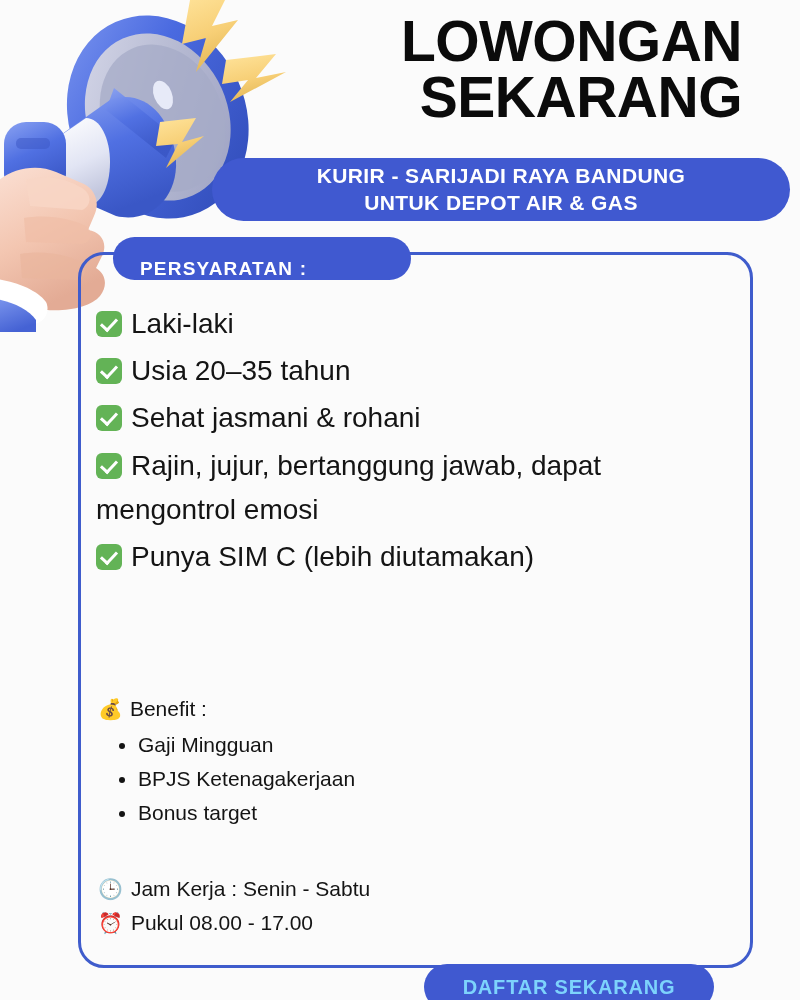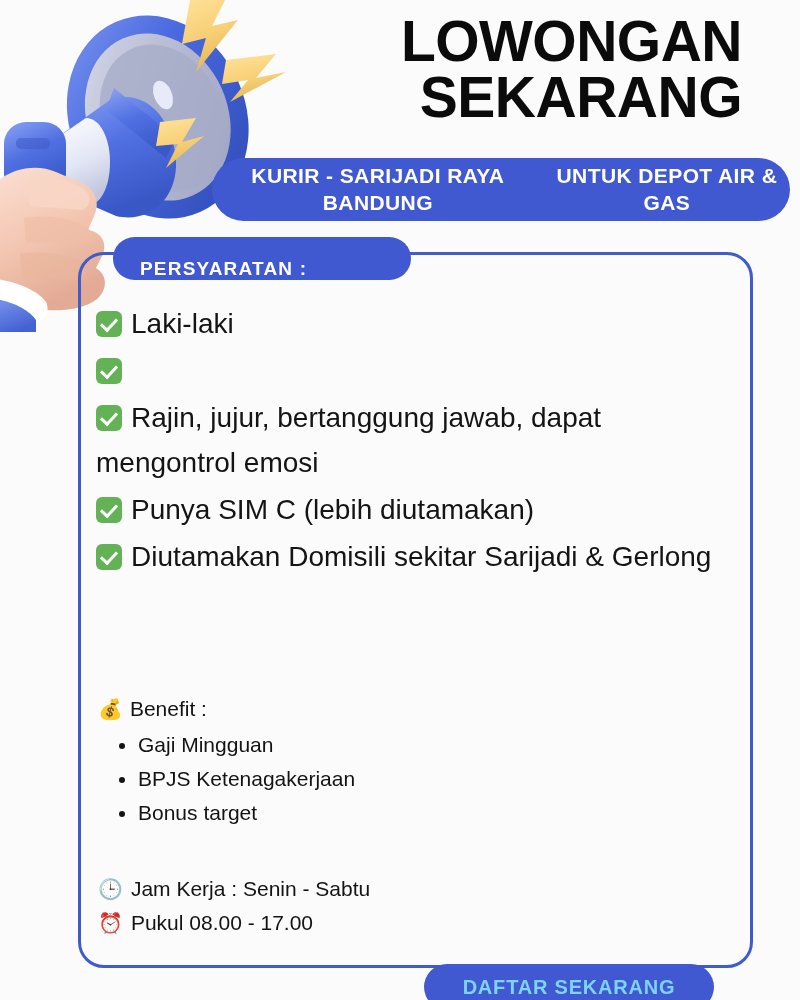--- a/index.html
+++ b/index.html
@@ -52,21 +52,21 @@
   
   .subbanner {
     position: absolute;
     left: 212px;
     top: 158px;
     width: 578px;
     height: 63px;
     background: #4059d0;
     border-radius: 32px;
     display: flex;
-    flex-direction: row;
+    flex-direction: column;
     align-items: center;
     justify-content: center;
     color: #ffffff;
     font-weight: 800;
     font-size: 21px;
     letter-spacing: 0.4px;
     line-height: 1.28;
     text-align: center;
   }
 
@@ -285,30 +285,30 @@
 
   <div class="pill-req">
     <span>PERSYARATAN :</span>
   </div>
 
   <div class="req-list">
     <div class="req-item">
       <span class="chk"></span><span>Laki-laki</span>
     </div>
     <div class="req-item">
-      <span class="chk"></span>
+      <span class="chk"></span><span>Usia 20–35 tahun</span>
+    </div>
+    <div class="req-item">
+      <span class="chk"></span><span>Sehat jasmani &amp; rohani</span>
     </div>
     <div class="req-item">
       <span class="chk"></span><span>Rajin, jujur, bertanggung jawab, dapat mengontrol emosi</span>
     </div>
     <div class="req-item">
       <span class="chk"></span><span>Punya SIM C (lebih diutamakan)</span>
-    </div>
-    <div class="req-item">
-      <span class="chk"></span><span>Diutamakan Domisili sekitar Sarijadi &amp; Gerlong</span>
     </div>
   </div>
 
   <div class="benefit">
     <div class="benefit-head">
       <span class="emoji">💰</span>
       <span>Benefit :</span>
     </div>
     <ul class="bullets">
       <li>Gaji Mingguan</li>

